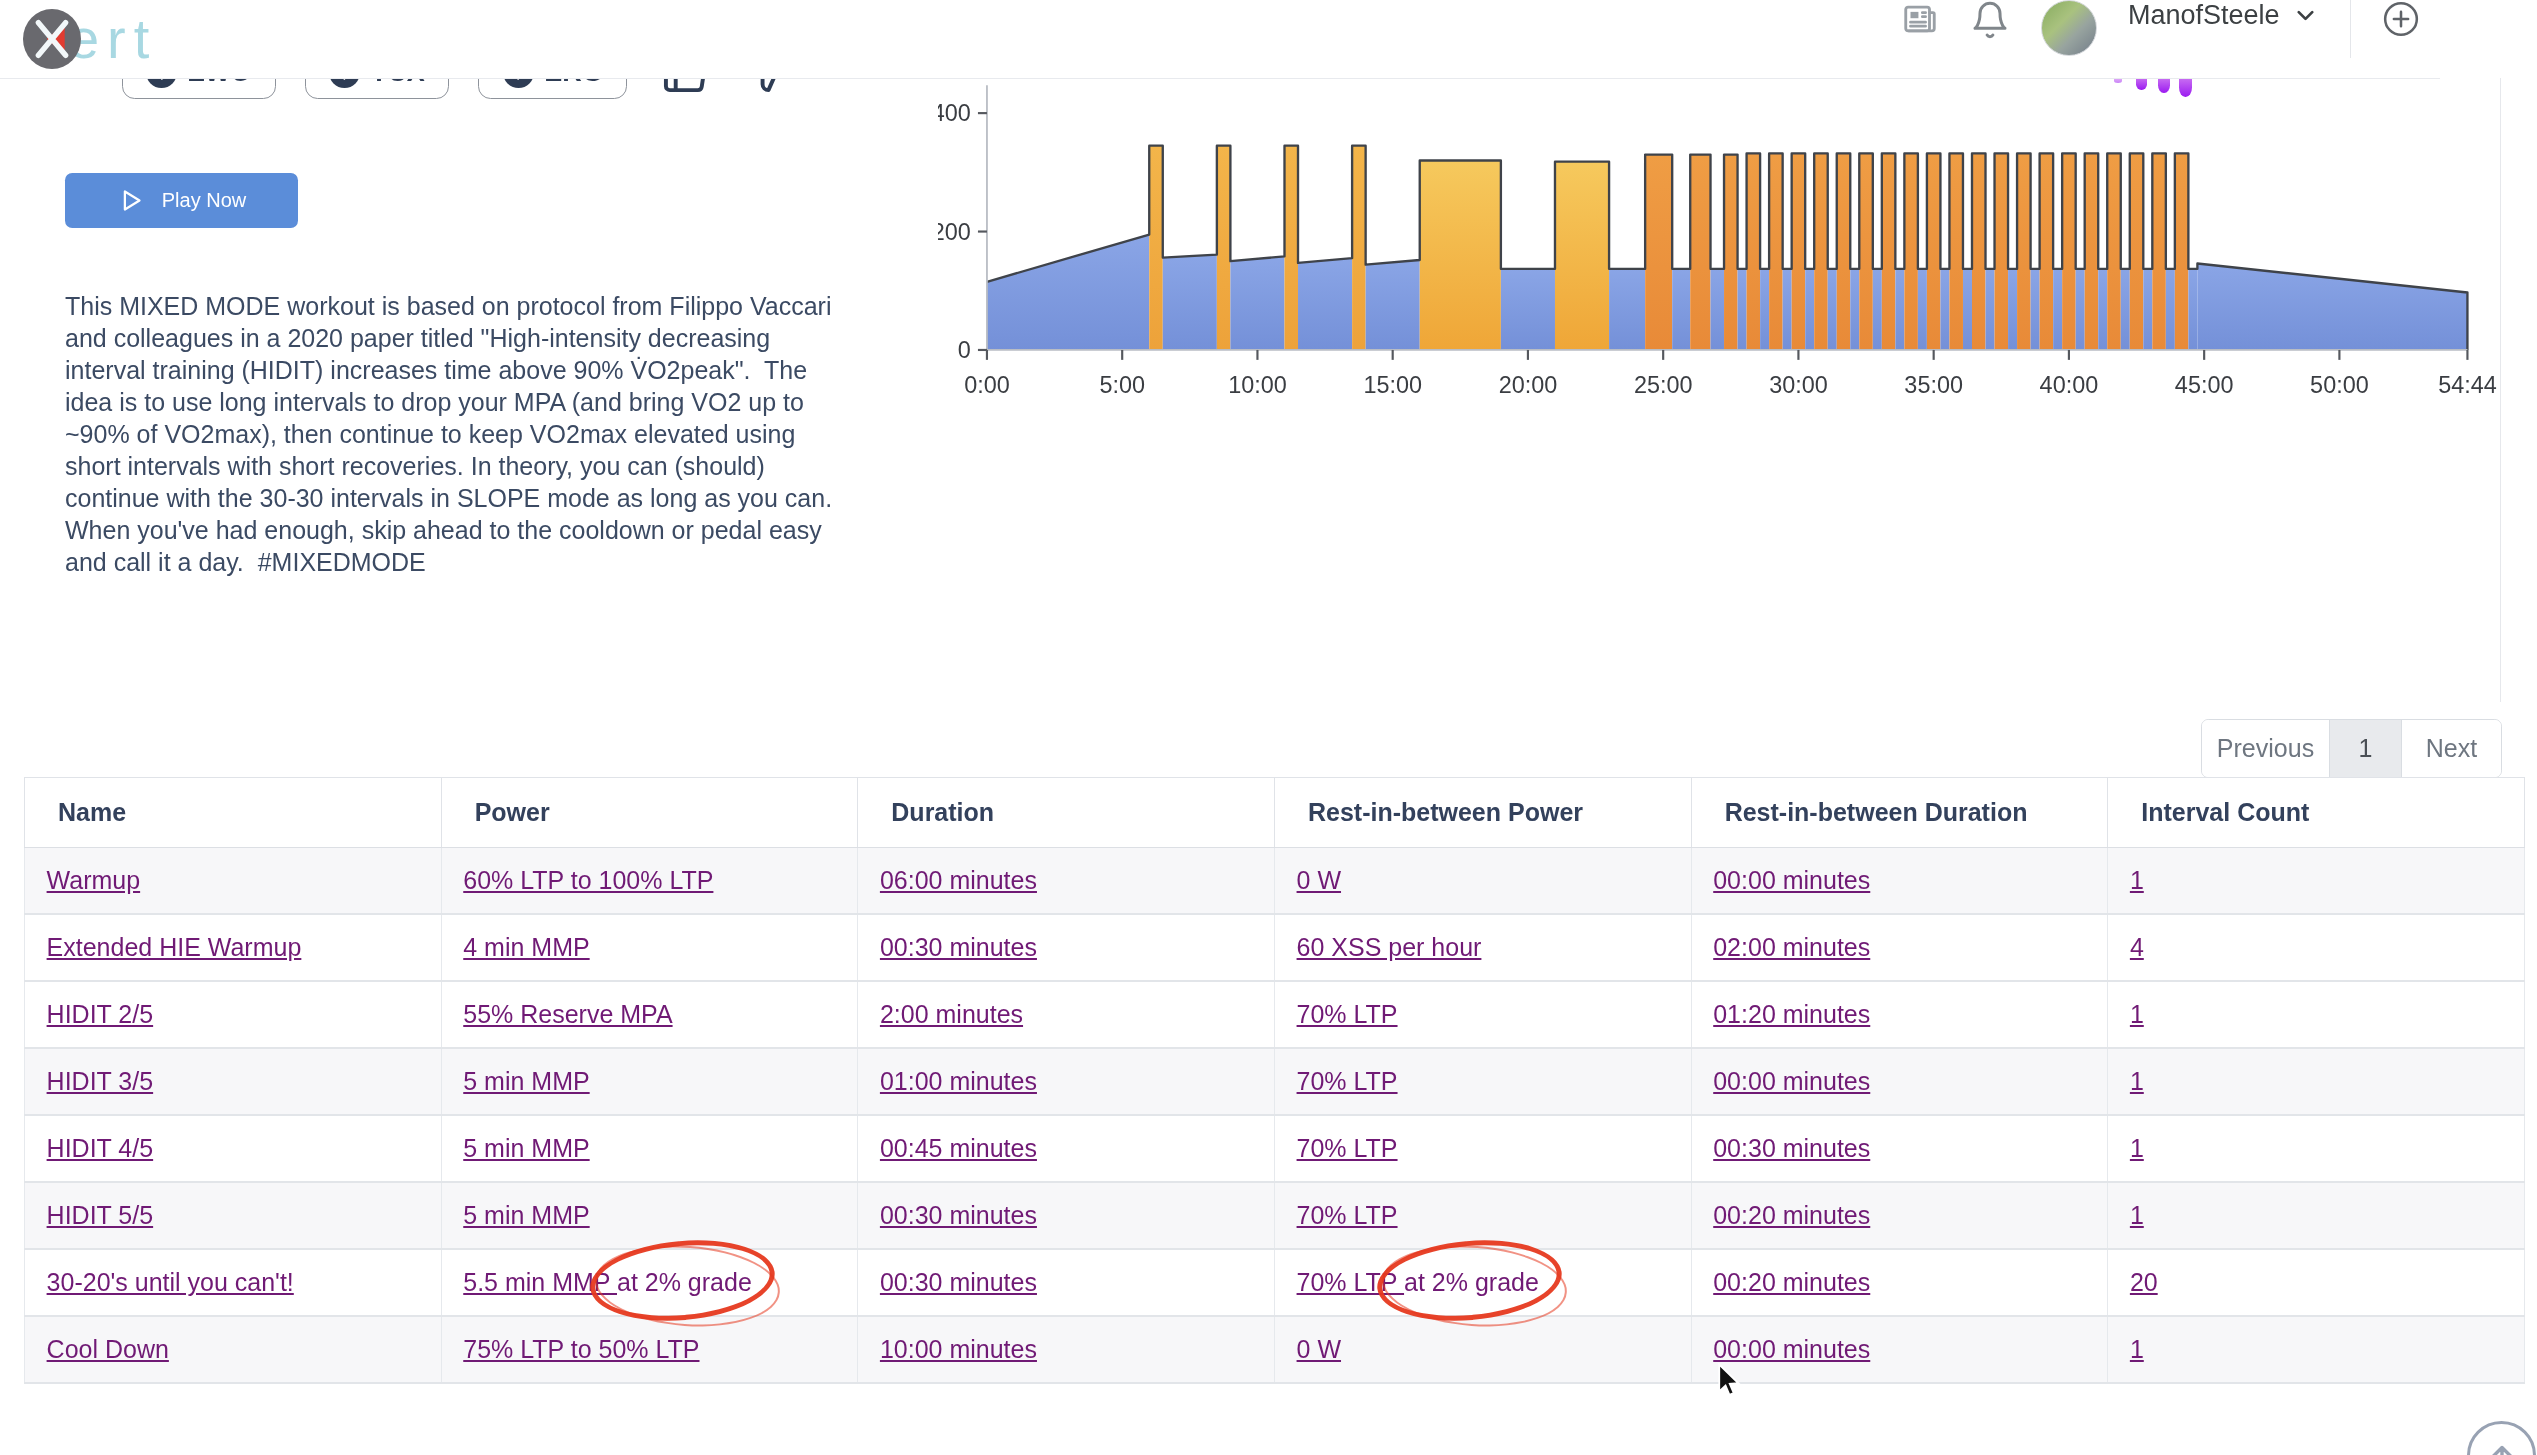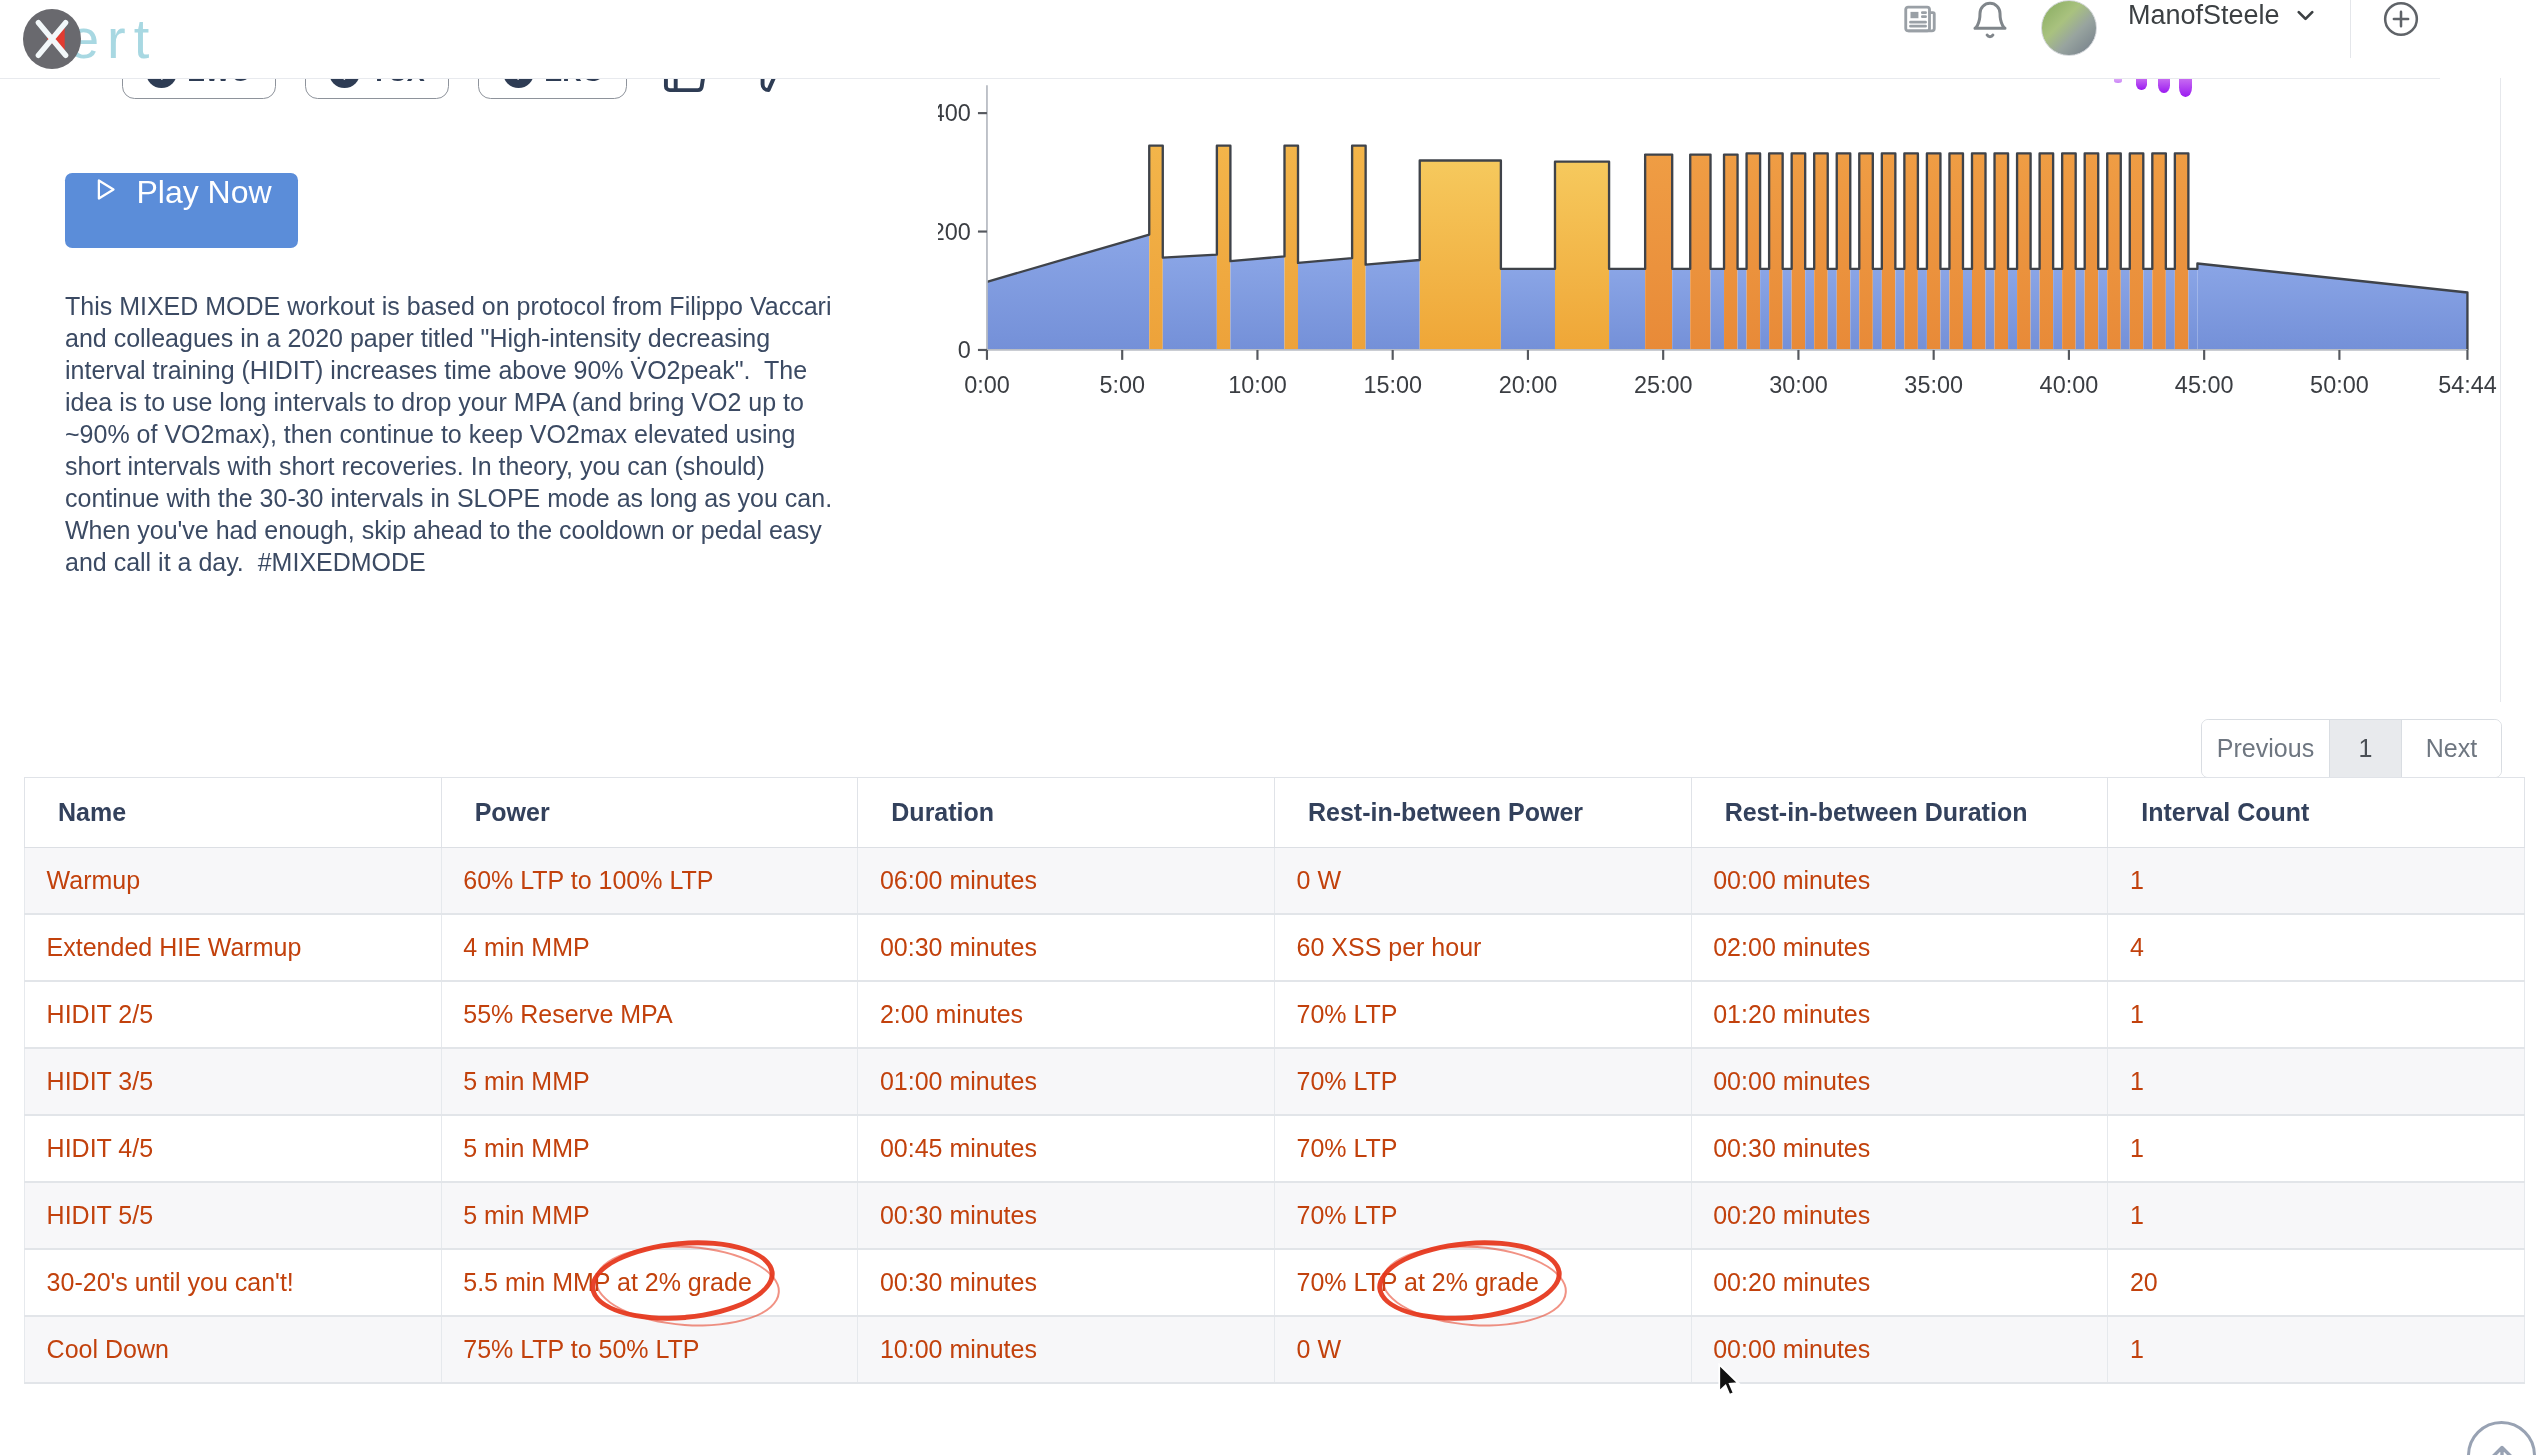--- a/index.html
+++ b/index.html
@@ -23,22 +23,22 @@
 
   
   .dl-row{position:absolute;left:122px;top:45px;display:flex;align-items:center;gap:29px;z-index:10;}
   .dl-btn{height:54px;padding:0 23.4px;border:1.8px solid #8e939b;border-radius:12.6px;background:#fff;
     display:flex;align-items:center;gap:10.8px;font-size:27px;font-weight:bold;color:#2e3c54;}
   .dl-circle{width:31px;height:31px;border-radius:50%;background:#2e3c54;color:#fff;display:flex;
     align-items:center;justify-content:center;font-size:20px;font-weight:bold;}
   .thumb{color:#2e3c54;margin-left:5.4px;}
 
   
-  .action-btn{position:absolute;top:173px;height:75px;border-radius:7.2px;background:#5b8dd9;color:#fff;
-    font-size:32px;display:flex;justify-content:center;gap:18px;border:none;}
+  .action-btn{position:absolute;top:173px;height:55px;border-radius:7.2px;background:#5b8dd9;color:#fff;
+    font-size:20px;display:flex;align-items:center;justify-content:center;gap:18px;border:none;}
   .btn-play{left:65px;width:233px;}
   .btn-schedule{left:332px;width:234px;}
 
   
   .description{position:absolute;left:65px;top:290px;width:783px;font-size:25px;line-height:32px;
     color:#3b4a63;white-space:pre-wrap;}
 
   
   .chart-wrap{position:absolute;left:938px;top:78px;width:1600px;height:335px;}
   .panel-divider{position:absolute;left:2500px;top:78px;width:0.9px;height:624px;background:#e6e8ec;}
@@ -50,22 +50,22 @@
     border:0.9px solid #d9dde2;border-radius:7.2px;overflow:hidden;background:#fff;}
   .page-btn{display:flex;align-items:center;justify-content:center;font-size:25px;color:#6e7680;background:#fff;}
   .page-prev{width:127px;border-right:0.9px solid #d9dde2;}
   .page-num{width:71px;background:#e8eaed;color:#4a4f55;border-right:0.9px solid #d9dde2;}
   .page-next{width:99px;}
 
   
   .tbl{position:absolute;left:24px;top:777px;width:2501px;border-collapse:collapse;table-layout:fixed;}
   .tbl th{height:69px;text-align:left;font-size:25px;font-weight:bold;color:#33415c;
     border:0.9px solid #e0e3e8;border-bottom:1.8px solid #dcdfe4;padding:0 0 0 33px;background:#fff;}
-  .tbl td{height:65px;font-size:25px;color:#c2410c;border-left:0.9px solid #e6e9ed;border-right:0.9px solid #e6e9ed;
-    border-bottom:2.7px solid #e2e5e9;border-top:0.9px solid #eceef1;padding:0 0 0 21.6px;background:#fff;}
+  .tbl td{height:65px;font-size:25px;color:#701a75;border-left:0.9px solid #e6e9ed;border-right:0.9px solid #e6e9ed;
+    border-bottom:2.7px solid #e2e5e9;border-top:0.9px solid #eceef1;padding:0 0 0 21.6px;background:#fff;text-decoration:underline;}
   .tbl tr.striped td{background:#f7f7f9;}
   .circled{position:relative;display:inline-block;}
   .circled::before{content:"";position:absolute;left:-27px;right:-23.4px;top:-27px;bottom:-23.4px;
     border:5.4px solid #e6391f;border-radius:50%;transform:rotate(-5deg);opacity:.95;pointer-events:none;}
   .circled::after{content:"";position:absolute;left:-21.6px;right:-29px;top:-21.6px;bottom:-29px;
     border:2.7px solid #e6391f;border-radius:50%;transform:rotate(4deg);opacity:.55;pointer-events:none;}
 
   
   .scroll-top{position:absolute;left:2467px;top:1421px;width:63px;height:63px;border-radius:50%;
     border:3.6px solid #98a2b3;background:transparent;display:flex;align-items:center;justify-content:center;color:#98a2b3;}

